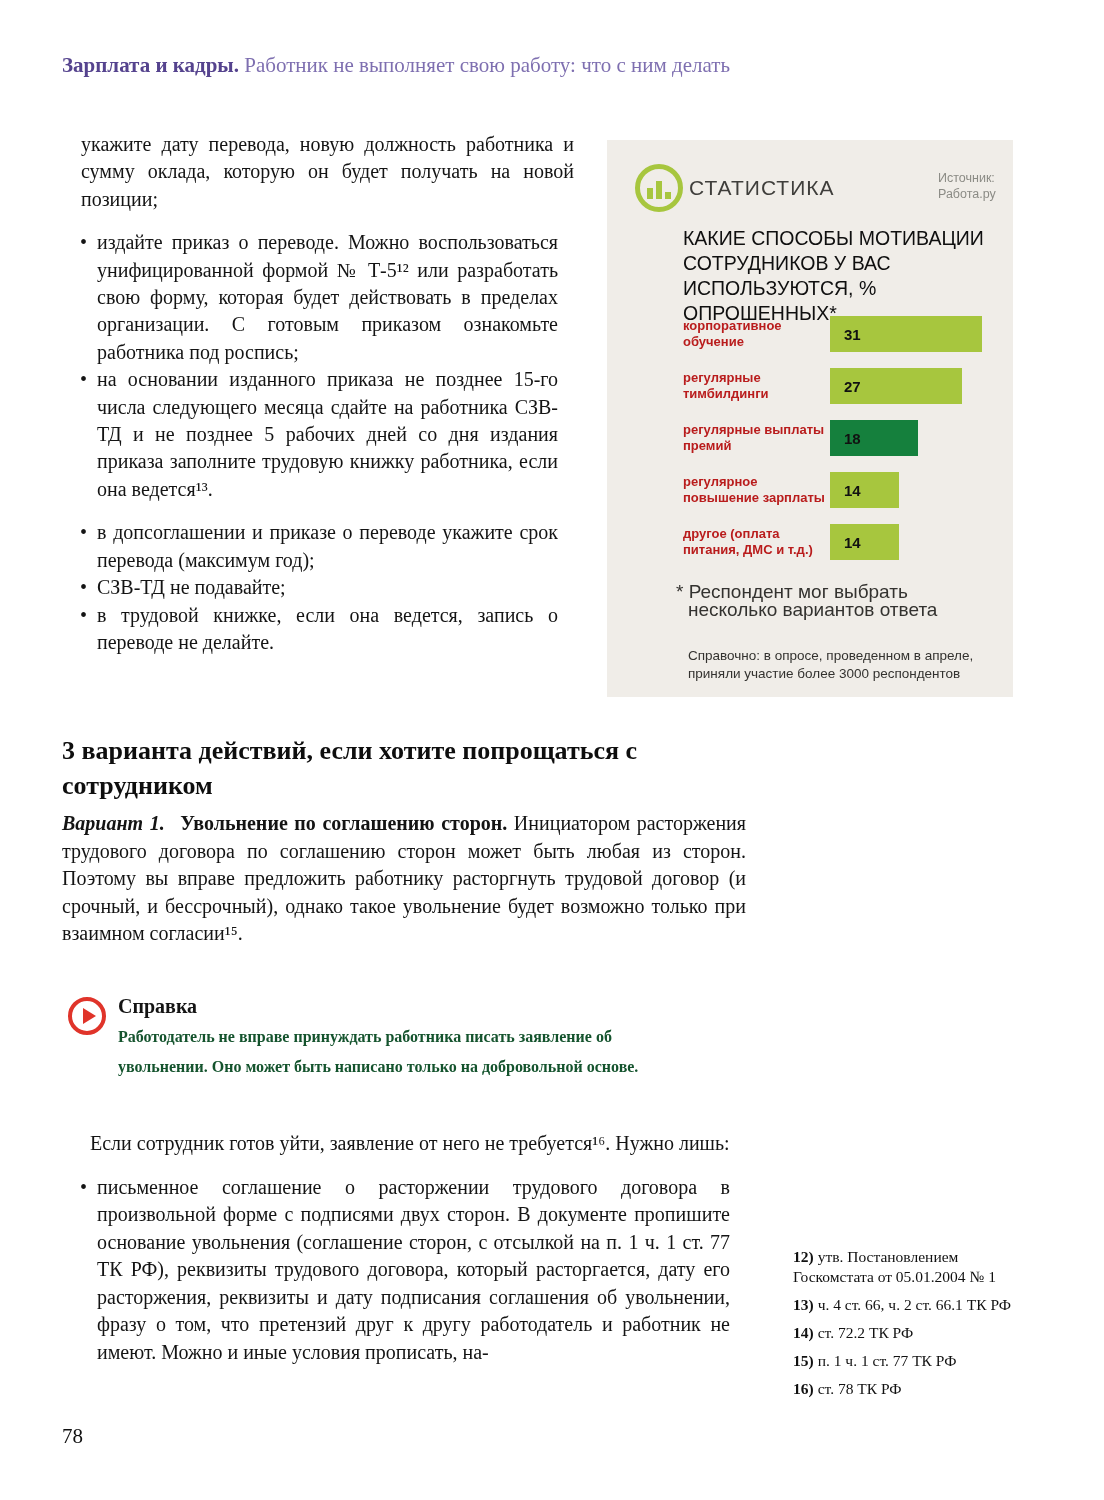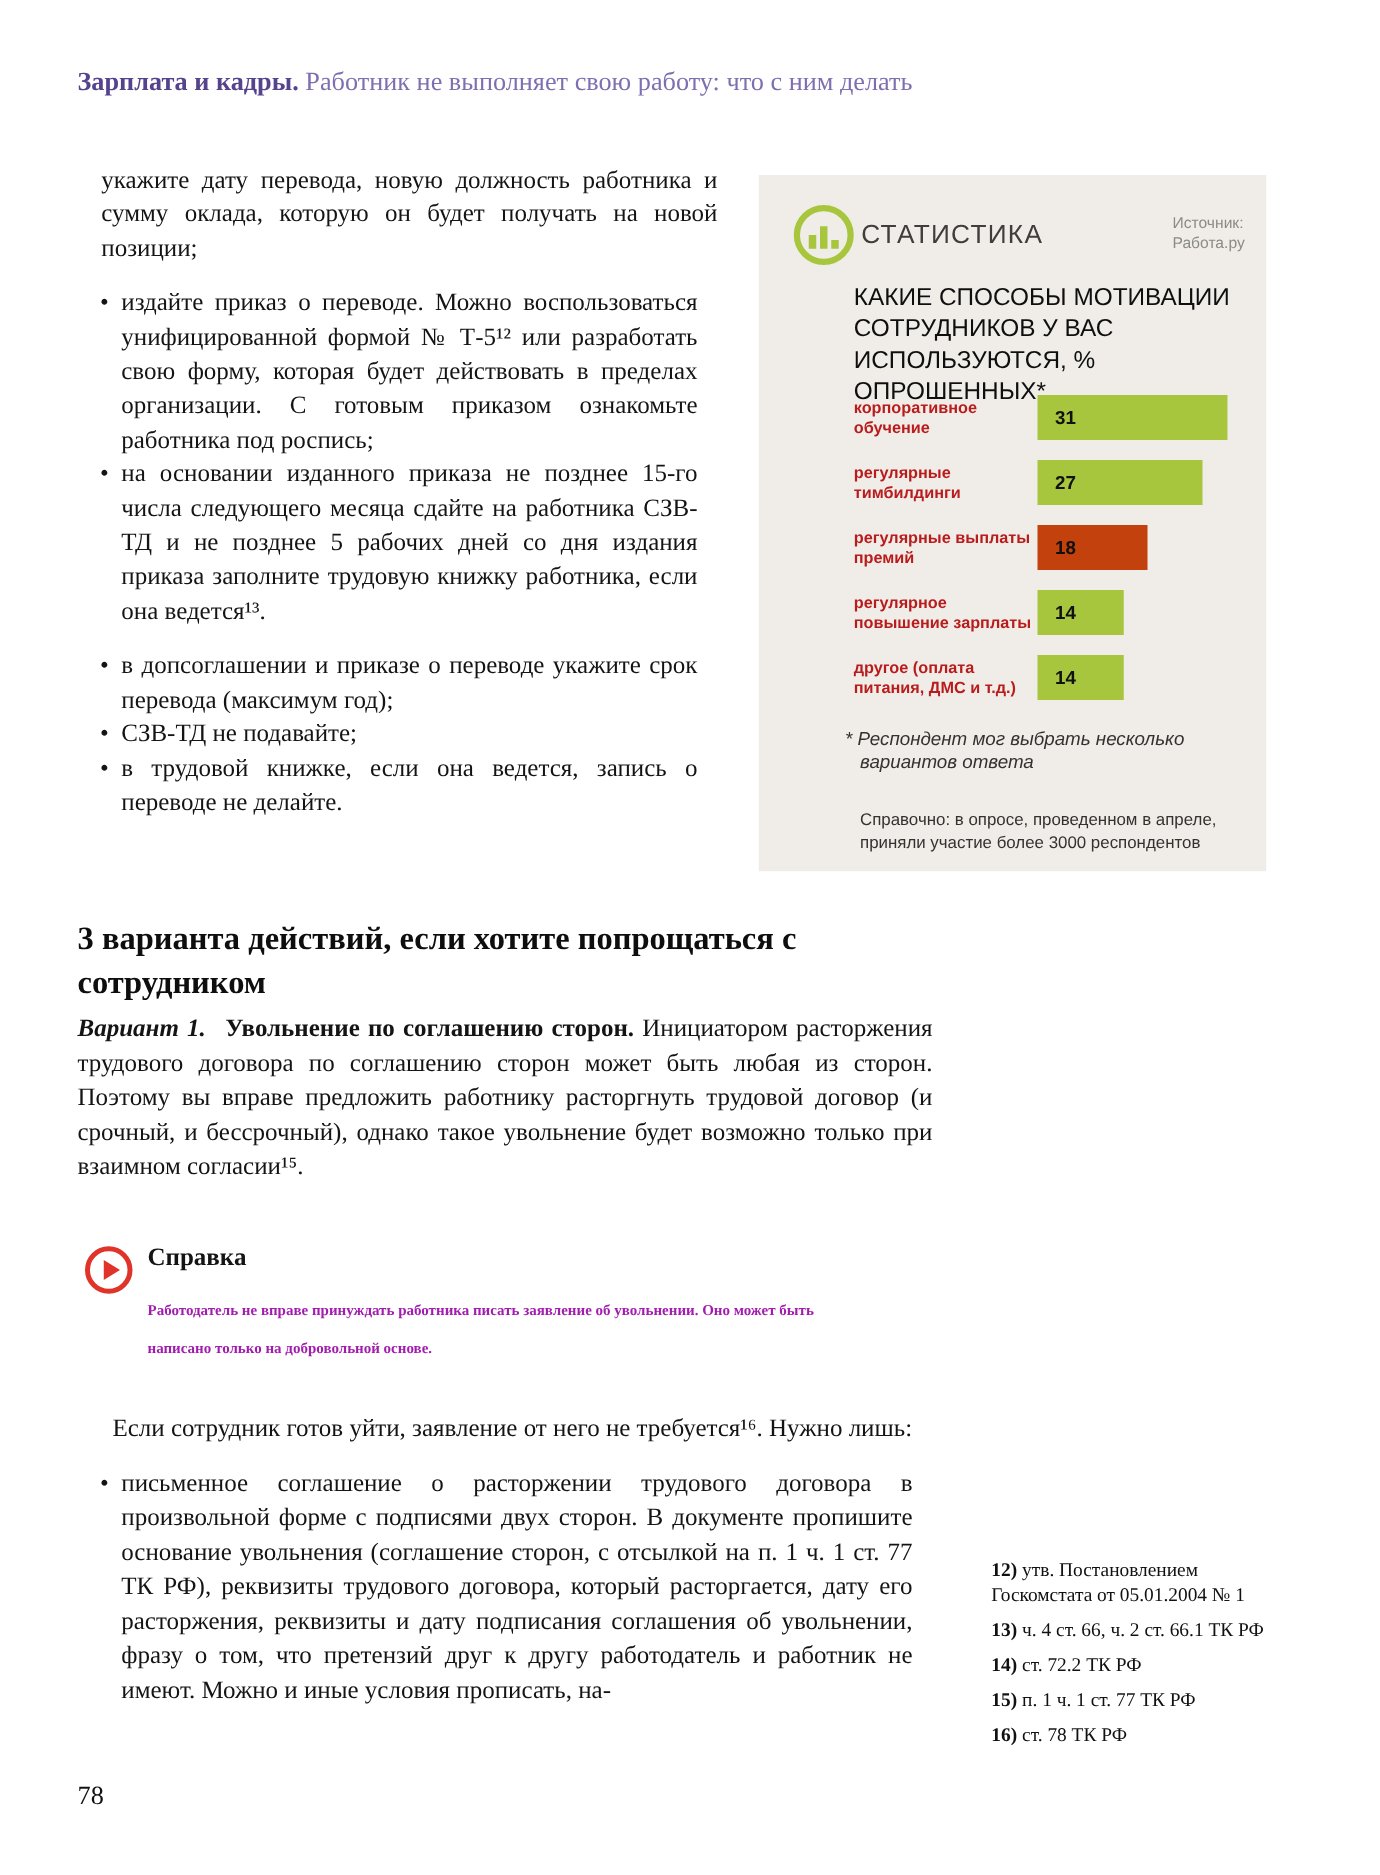--- a/index.html
+++ b/index.html
@@ -28,35 +28,35 @@
   .sb-icon .bars .b2{height:18px;}
   .sb-icon .bars .b3{height:7px;}
   .sb-label{position:absolute;left:82px;top:36px;font-size:21px;letter-spacing:1px;color:#3f3e3b;text-align:right;}
   .sb-source{position:absolute;left:331px;top:30px;font-size:12.5px;line-height:16px;color:#8b8b85;}
   .sb-title{position:absolute;left:76px;top:86px;width:308px;font-size:19.5px;line-height:25px;font-weight:normal;color:#0f0f0f;}
   .sb-chart{position:absolute;left:76px;top:176px;width:316px;}
   .sb-row{display:flex;align-items:center;height:36px;margin-bottom:16px;}
   .sb-cat{width:147px;flex:none;font-size:13px;line-height:16px;font-weight:bold;color:#b91c1c;}
   .sb-bar{height:36px;background:#a7c63e;display:flex;align-items:center;flex:none;}
   .sb-val{padding-left:14px;font-size:15px;font-weight:bold;color:#111;}
-  .sb-foot{position:absolute;left:81px;top:443px;width:296px;font-size:15px;line-height:18px;color:#33322f;text-indent:-12px;font-style:italic;}
+  .sb-foot{position:absolute;left:81px;top:443px;width:296px;font-size:19px;line-height:18px;color:#33322f;text-indent:-12px;}
   .sb-note{position:absolute;left:81px;top:507px;width:296px;font-size:13.5px;line-height:18px;color:#33322f;}
   
   .heading2{position:absolute;left:62px;top:733px;width:700px;font-size:26px;line-height:35px;font-weight:bold;color:#0e0e0e;}
   .variant{position:absolute;left:62px;top:810px;width:684px;font-size:20px;line-height:27.5px;text-align:justify;margin:0;}
   .v-label{font-weight:bold;font-style:italic;margin-right:9px;}
   .v-bold{font-weight:bold;}
   
   .refbox{position:absolute;left:62px;top:993px;width:648px;}
   .ref-icon{position:absolute;left:6px;top:4px;width:30px;height:30px;border:4px solid #e0342a;border-radius:50%;}
   .ref-icon::after{content:"";position:absolute;left:11px;top:7px;width:0;height:0;
     border-left:13px solid #e0342a;border-top:8px solid transparent;border-bottom:8px solid transparent;}
   .ref-body{margin-left:56px;}
   .ref-title{font-size:20px;font-weight:bold;line-height:26px;}
-  .ref-text{margin-top:14px;width:586px;font-size:12px;font-weight:bold;line-height:30px;color:#a21caf;}
+  .ref-text{margin-top:3px;width:586px;font-size:16px;font-weight:bold;line-height:30px;color:#14532d;}
   
   .sec2{position:absolute;left:62px;top:1130px;width:684px;font-size:20px;line-height:27.5px;text-align:justify;}
   
   .footnotes{position:absolute;left:793px;top:1247px;width:228px;font-size:15.5px;line-height:20px;color:#111;}
   .fn{margin-bottom:8px;}
   .fn .fn-num{font-weight:bold;margin-right:4px;}
   
   .folio{position:absolute;left:62px;top:1424px;font-size:21px;color:#111;}
 </style>
 </head>
@@ -105,21 +105,21 @@
         </div>
       </div>
       <div class="sb-row">
         <div class="sb-cat">регулярные тимбилдинги</div>
         <div class="sb-bar" style="width: 132px; background: rgb(167, 198, 62);">
           <span class="sb-val">27</span>
         </div>
       </div>
       <div class="sb-row">
         <div class="sb-cat">регулярные выплаты премий</div>
-        <div class="sb-bar" style="width: 88px; background: #c2410c;">
+        <div class="sb-bar" style="width: 88px; background: #15803d;">
           <span class="sb-val">18</span>
         </div>
       </div>
       <div class="sb-row">
         <div class="sb-cat">регулярное повышение зарплаты</div>
         <div class="sb-bar" style="width: 69px; background: rgb(167, 198, 62);">
           <span class="sb-val">14</span>
         </div>
       </div>
       <div class="sb-row">

